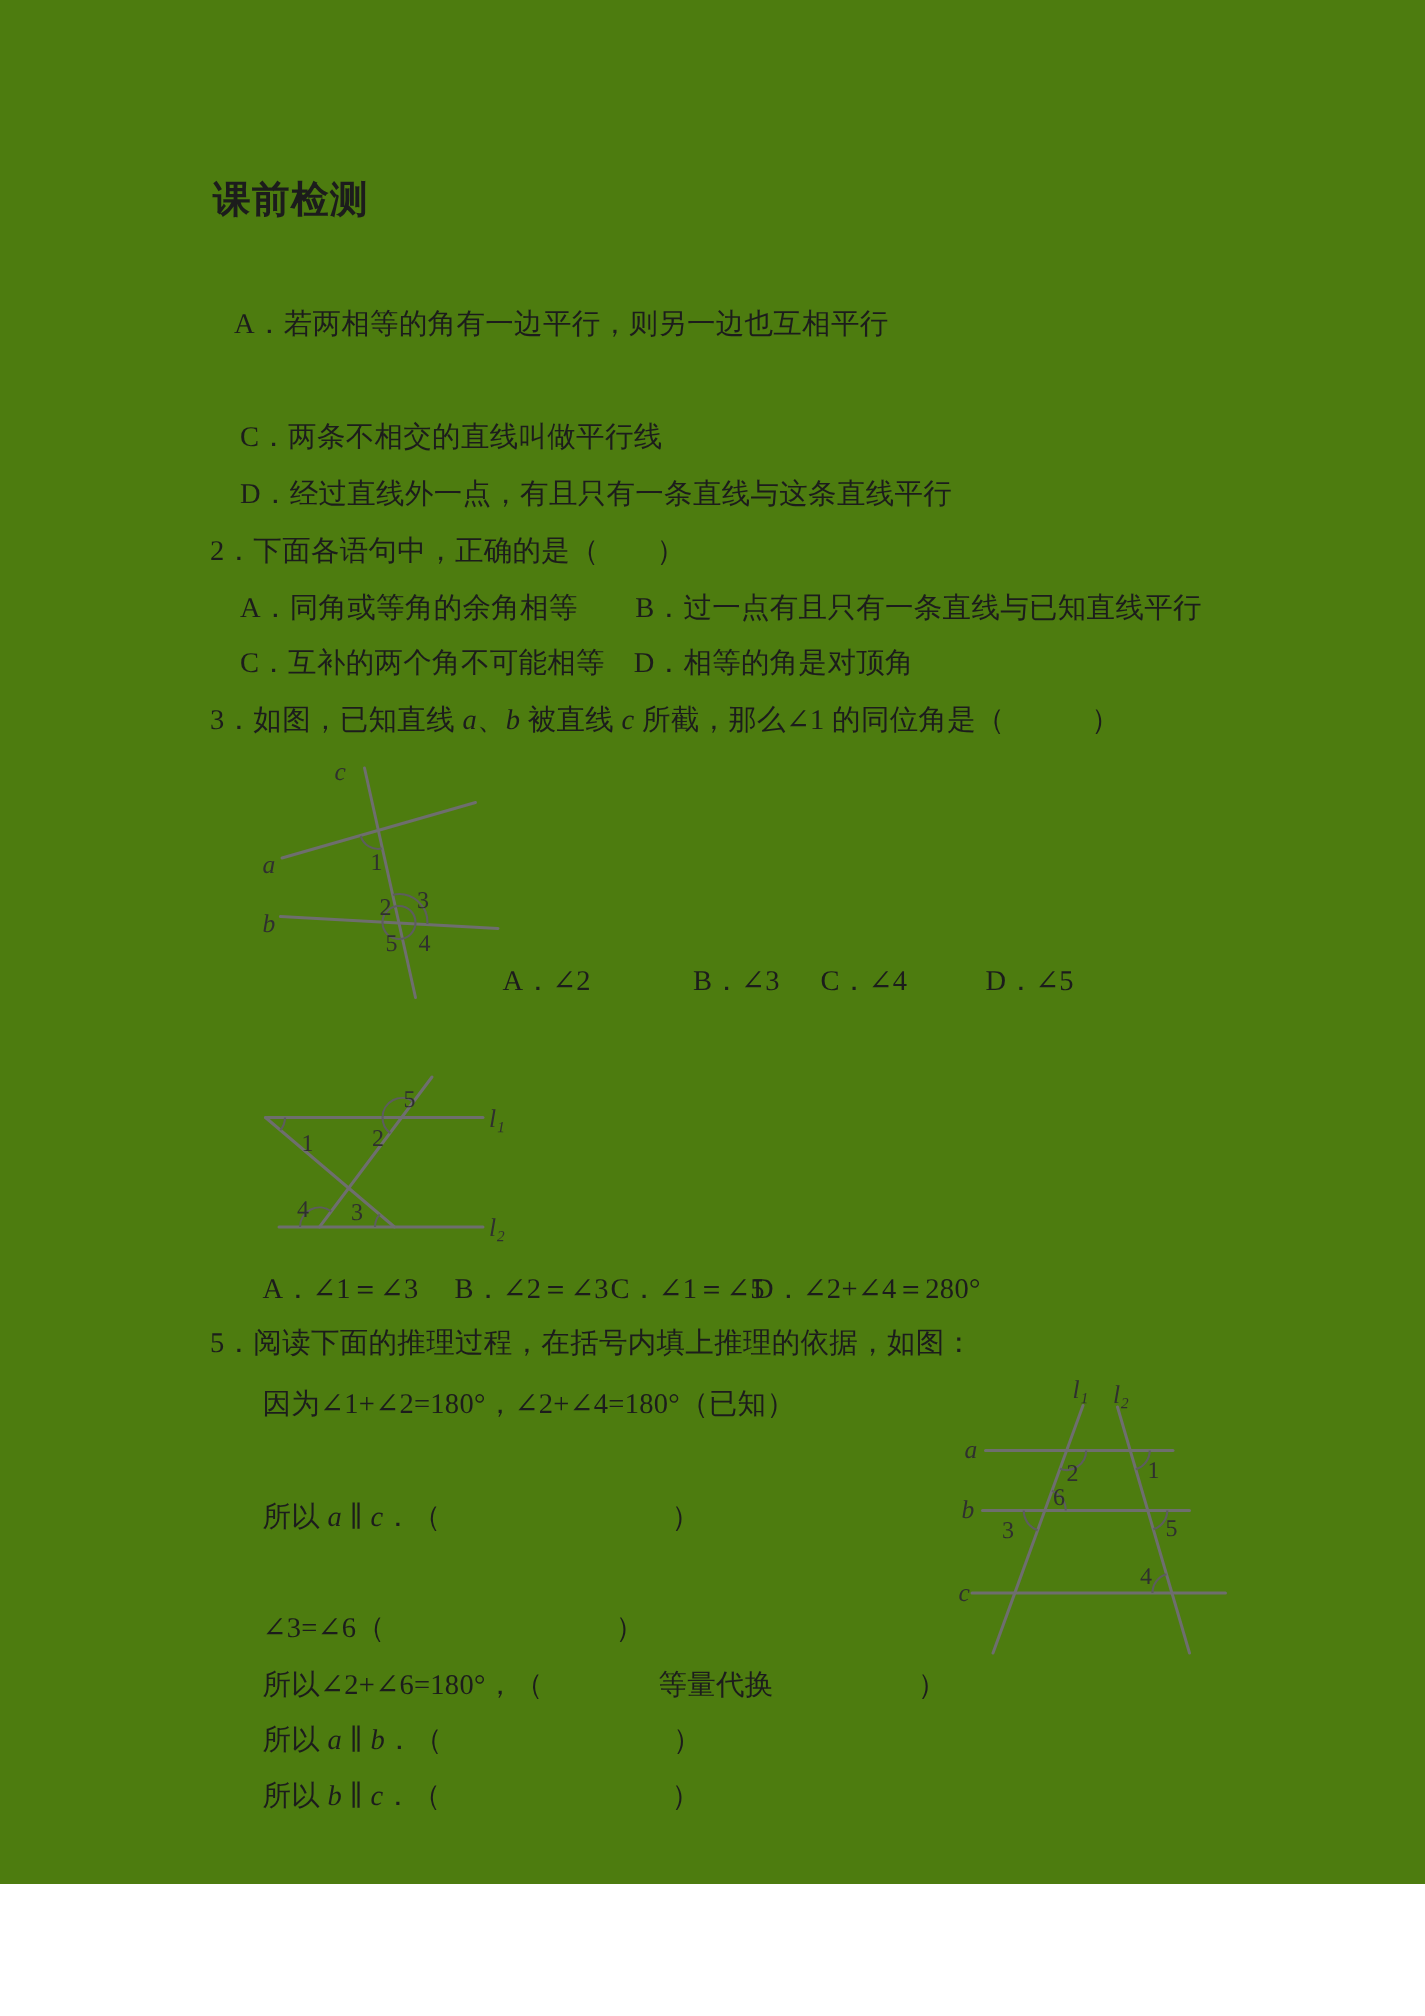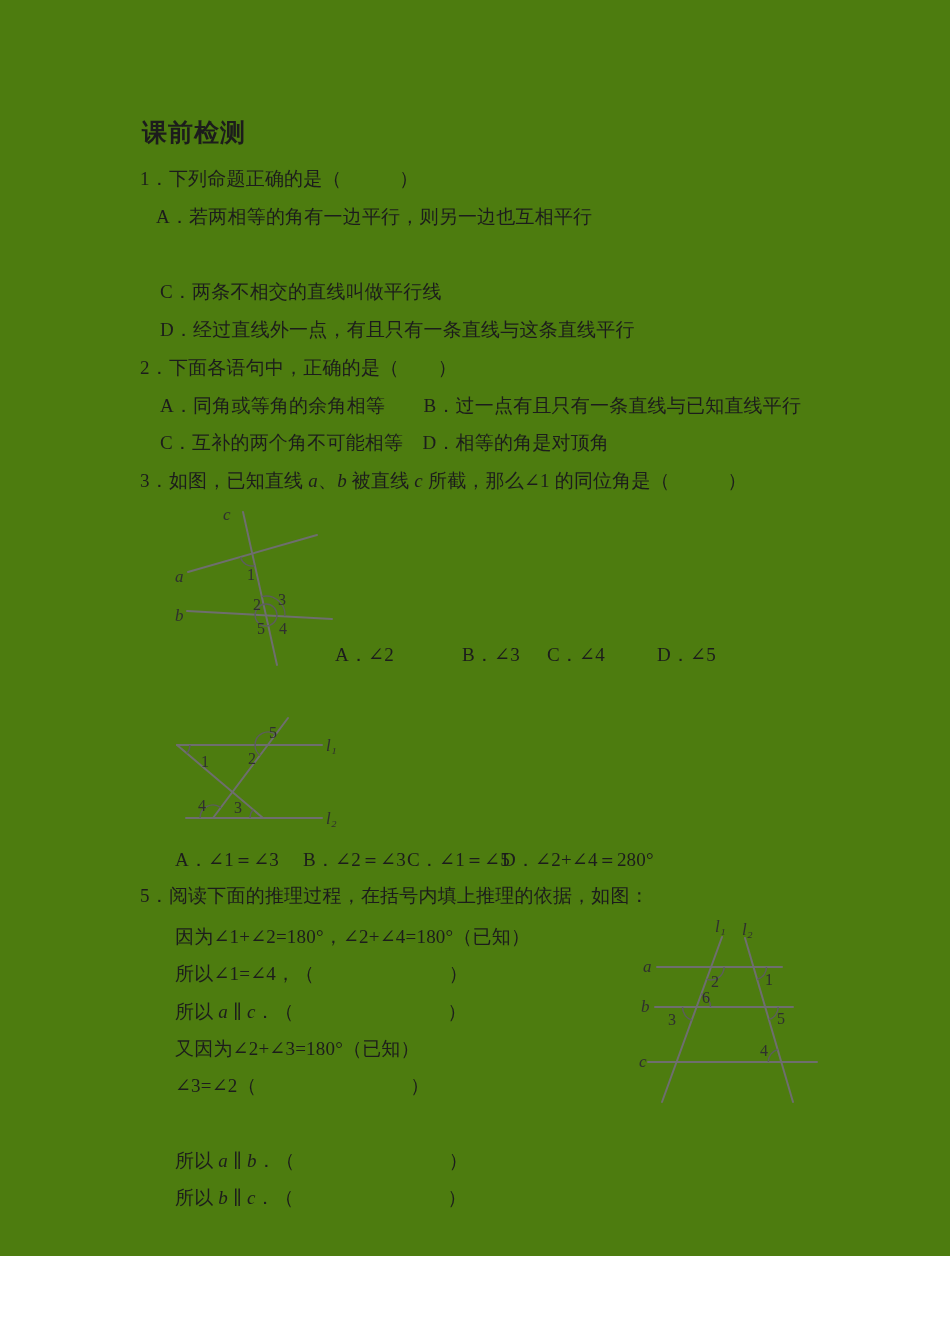--- a/index.html
+++ b/index.html
@@ -34,21 +34,20 @@
   .flab{fill:#2f2f2f;font-size:16px;font-family:"Liberation Serif","DejaVu Serif",serif;}
   .flab-it{fill:#2f2f2f;font-size:17px;font-style:italic;font-family:"Liberation Serif","DejaVu Serif",serif;}
 </style>
 </head>
 <body>
 
 <div class="page">
 
   <h1 class="title">课前检测</h1>
 
-  <div class="t" style="left:140px;top:167px">1．下列命题正确的是（　　　）</div>
   <div class="t" style="left:156px;top:205px">A．若两相等的角有一边平行，则另一边也互相平行</div>
   <div class="t" style="left:160px;top:280px">C．两条不相交的直线叫做平行线</div>
   <div class="t" style="left:160px;top:318px">D．经过直线外一点，有且只有一条直线与这条直线平行</div>
 
   <div class="t" style="left:140px;top:356px">2．下面各语句中，正确的是（　　）</div>
   <div class="t" style="left:160px;top:394px">A．同角或等角的余角相等　　B．过一点有且只有一条直线与已知直线平行</div>
   <div class="t" style="left:160px;top:431px">C．互补的两个角不可能相等　D．相等的角是对顶角</div>
 
   <div class="t" style="left:140px;top:469px"><span>3．如图，已知直线 </span><span class="it">a</span><span>、</span><span class="it">b</span><span> 被直线 </span><span class="it">c</span><span> 所截，那么∠1 的同位角是（　　　）</span></div>
 
@@ -94,24 +93,23 @@
     <text class="flab" x="64" y="101">3</text>
   </svg>
 
   <div class="t" style="left:175px;top:848px">A．∠1＝∠3</div>
   <div class="t" style="left:303px;top:848px">B．∠2＝∠3</div>
   <div class="t" style="left:407px;top:848px">C．∠1＝∠5</div>
   <div class="t" style="left:502px;top:848px">D．∠2+∠4＝280°</div>
 
   <div class="t" style="left:140px;top:884px">5．阅读下面的推理过程，在括号内填上推理的依据，如图：</div>
   <div class="t" style="left:175px;top:925px"><span>因为∠1+∠2=180°，∠2+∠4=180°（已知）</span></div>
-  <div class="t" style="left:175px;top:962px"><span>所以∠1=∠4，（　　　　　　　）</span></div>
   <div class="t" style="left:175px;top:1000px"><span>所以 </span><span class="it">a</span><span> ∥ </span><span class="it">c</span><span>．（　　　　　　　　）</span></div>
-  <div class="t" style="left:175px;top:1037px"><span>又因为∠2+∠3=180°（已知）</span></div>
-  <div class="t" style="left:175px;top:1074px"><span>∠3=∠2（　　　　　　　　）</span></div>
+  <div class="t" style="left:175px;top:1074px"><span>∠3=∠6（　　　　　　　　）</span></div>
+  <div class="t" style="left:175px;top:1112px"><span>所以∠2+∠6=180°，（　　　　等量代换　　　　　）</span></div>
   <div class="t" style="left:175px;top:1149px"><span>所以 </span><span class="it">a</span><span> ∥ </span><span class="it">b</span><span>．（　　　　　　　　）</span></div>
   <div class="t" style="left:175px;top:1186px"><span>所以 </span><span class="it">b</span><span> ∥ </span><span class="it">c</span><span>．（　　　　　　　　）</span></div>
 
   <svg style="left:635px;top:913px" width="205" height="200" viewBox="0 0 205 200">
     <line class="fline" x1="87" y1="24" x2="27" y2="189"></line>
     <line class="fline" x1="110" y1="25" x2="158" y2="189"></line>
     <line class="fline" x1="22" y1="54" x2="147" y2="54"></line>
     <line class="fline" x1="20" y1="94" x2="158" y2="94"></line>
     <line class="fline" x1="13" y1="149" x2="182" y2="149"></line>
     <path class="farc" d="M89.1,54 A13,13 0 0 1 71.7,66.2"></path>

